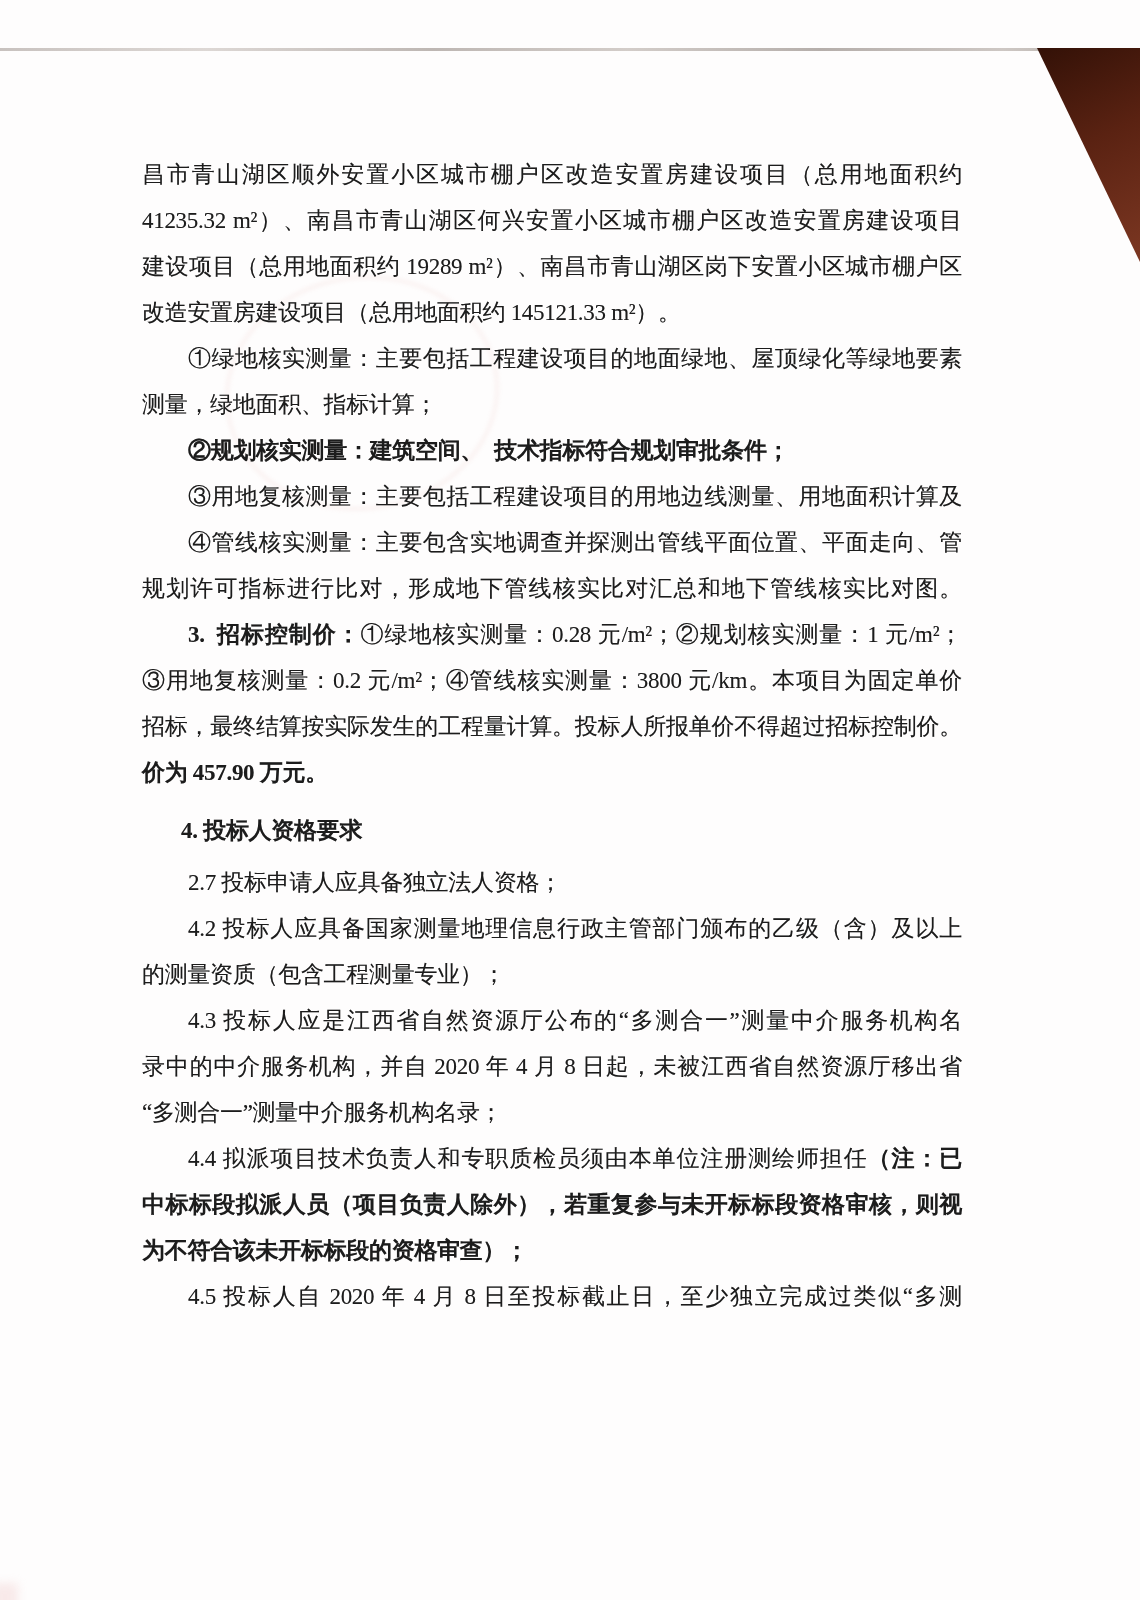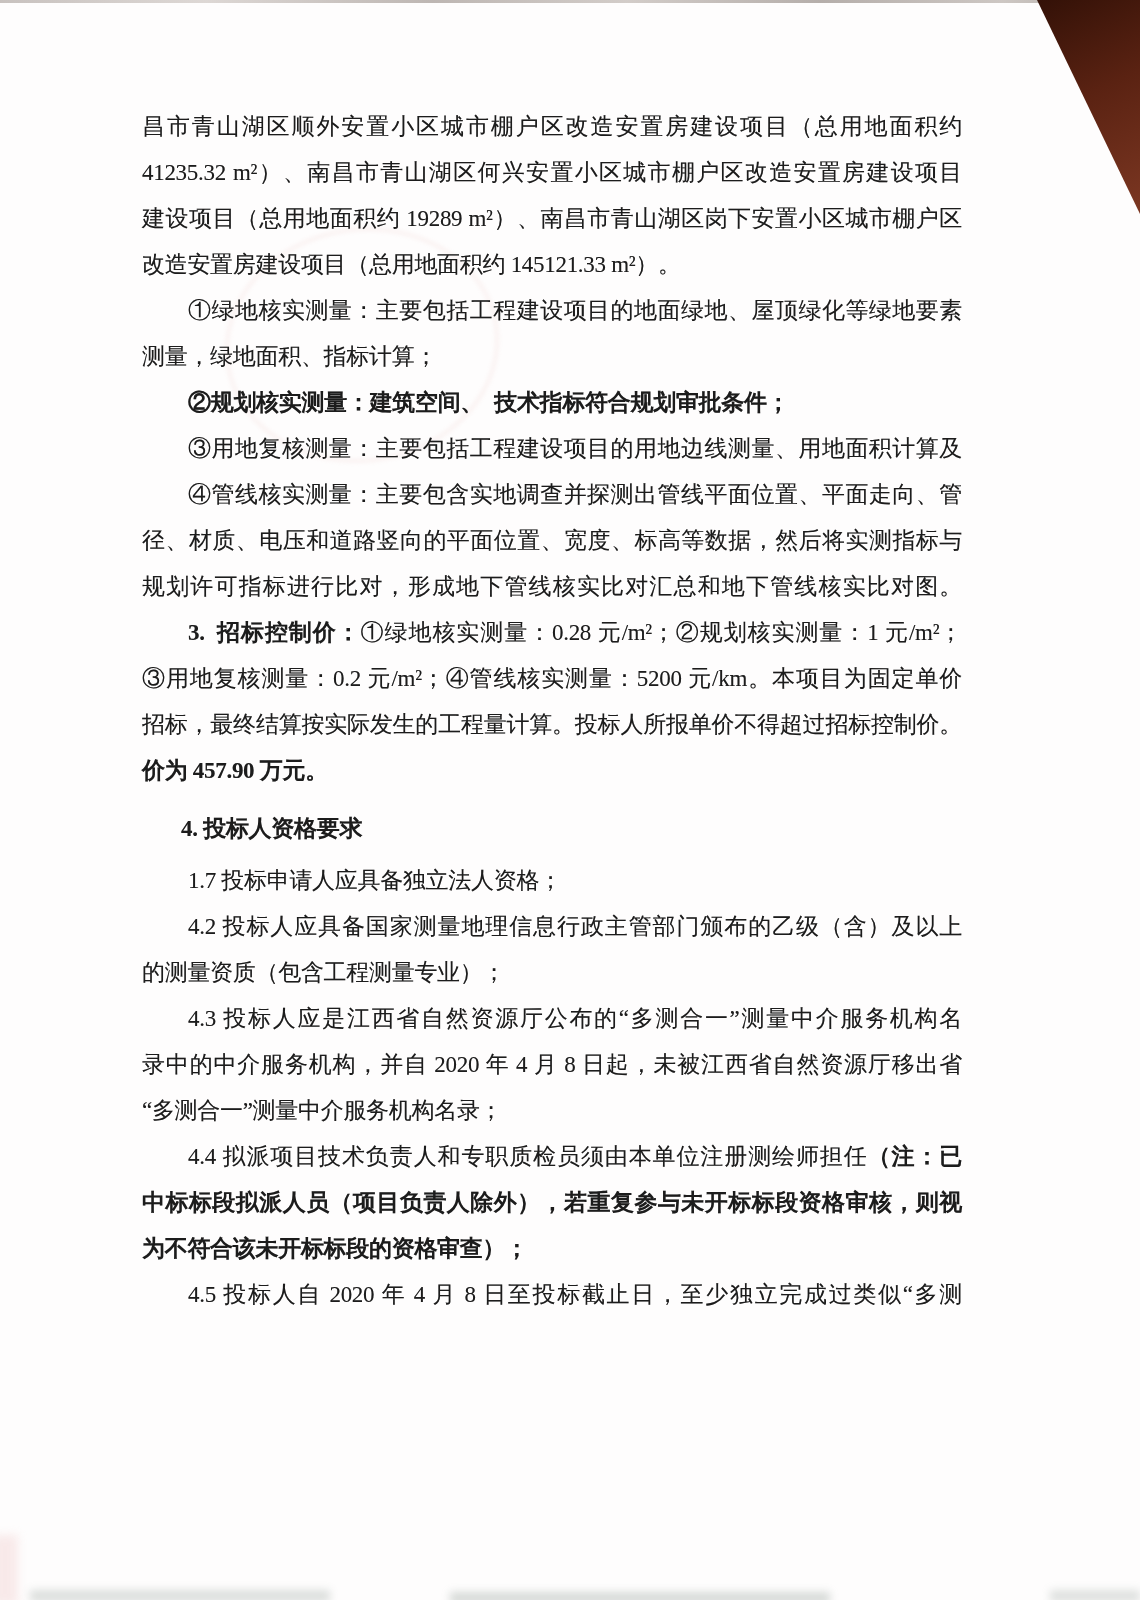--- a/index.html
+++ b/index.html
@@ -1,21 +1,21 @@
 <!DOCTYPE html>
 <html><head>
 <meta charset="utf-8">
 <style>
   html,body{margin:0;padding:0;}
   body{
     width:1140px;height:1600px;overflow:hidden;position:relative;
     background:var(--paper,#fefdfd);
     font-family:"Liberation Serif","DejaVu Serif",serif;
   }
-  .paper{position:absolute;inset:0;}
+  .paper{position:absolute;inset:0;margin-top:48px;}
   
   .top-edge{
     position:absolute;top:0;left:0;width:100%;height:3px;opacity:.75;
     background:linear-gradient(90deg,
       #b6aeaa 0%,#d2cbc7 18%,#a89f9a 38%,#c4bcb7 55%,
       #9d948f 72%,#bdb5b0 88%,#8f867f 100%);
   }
   
   .corner{
     position:absolute;top:0;right:0;width:103px;height:214px;
@@ -59,28 +59,27 @@
   <div class="doc">
       <div class="line just"><span>昌市青山湖区顺外安置小区城市棚户区改造安置房建设项目（总用地面积约</span></div>
       <div class="line just"><span>41235.32 m²）、南昌市青山湖区何兴安置小区城市棚户区改造安置房建设项目</span></div>
       <div class="line just"><span>建设项目（总用地面积约 19289 m²）、南昌市青山湖区岗下安置小区城市棚户区</span></div>
       <div class="line"><span>改造安置房建设项目（总用地面积约 145121.33 m²）。</span></div>
       <div class="line just" style="padding-left: 2em;"><span>①绿地核实测量：主要包括工程建设项目的地面绿地、屋顶绿化等绿地要素</span></div>
       <div class="line"><span>测量，绿地面积、指标计算；</span></div>
       <div class="line" style="padding-left: 2em; font-weight: bold;"><span>②规划核实测量：建筑空间、 技术指标符合规划审批条件；</span></div>
       <div class="line just" style="padding-left: 2em;"><span>③用地复核测量：主要包括工程建设项目的用地边线测量、用地面积计算及</span></div>
       <div class="line just" style="padding-left: 2em;"><span>④管线核实测量：主要包含实地调查并探测出管线平面位置、平面走向、管</span></div>
-      <div class="line just"><span>径、材质、电压和道路竖向的平面位置、宽度、标高等数据，然后将实测指标与</span></div>
       <div class="line just"><span>规划许可指标进行比对，形成地下管线核实比对汇总和地下管线核实比对图。</span></div>
       <div class="line just" style="padding-left: 2em;"><span class="b">3. 招标控制价：</span><span>①绿地核实测量：0.28 元/m²；②规划核实测量：1 元/m²；</span></div>
-      <div class="line just"><span>③用地复核测量：0.2 元/m²；④管线核实测量：5200 元/km。本项目为固定单价</span></div>
+      <div class="line just"><span>③用地复核测量：0.2 元/m²；④管线核实测量：3800 元/km。本项目为固定单价</span></div>
       <div class="line just"><span>招标，最终结算按实际发生的工程量计算。投标人所报单价不得超过招标控制价。</span></div>
       <div class="line"><span class="b">价为 457.90 万元。</span></div>
       <div class="line" style="padding-left: 1.7em; margin-top: 12px;"><span class="b">4. 投标人资格要求</span></div>
-      <div class="line" style="padding-left: 2em; margin-top: 6px;"><span>1.7 投标申请人应具备独立法人资格；</span></div>
+      <div class="line" style="padding-left: 2em; margin-top: 6px;"><span>2.7 投标申请人应具备独立法人资格；</span></div>
       <div class="line just" style="padding-left: 2em;"><span>4.2 投标人应具备国家测量地理信息行政主管部门颁布的乙级（含）及以上</span></div>
       <div class="line"><span>的测量资质（包含工程测量专业）；</span></div>
       <div class="line just" style="padding-left: 2em;"><span>4.3 投标人应是江西省自然资源厅公布的“多测合一”测量中介服务机构名</span></div>
       <div class="line just"><span>录中的中介服务机构，并自 2020 年 4 月 8 日起，未被江西省自然资源厅移出省</span></div>
       <div class="line"><span>“多测合一”测量中介服务机构名录；</span></div>
       <div class="line just" style="padding-left: 2em;"><span>4.4 拟派项目技术负责人和专职质检员须由本单位注册测绘师担任</span><span class="b">（注：已</span></div>
       <div class="line just"><span class="b">中标标段拟派人员（项目负责人除外），若重复参与未开标标段资格审核，则视</span></div>
       <div class="line"><span class="b">为不符合该未开标标段的资格审查）；</span></div>
       <div class="line just" style="padding-left: 2em;"><span>4.5 投标人自 2020 年 4 月 8 日至投标截止日，至少独立完成过类似“多测</span></div>
     </div>

